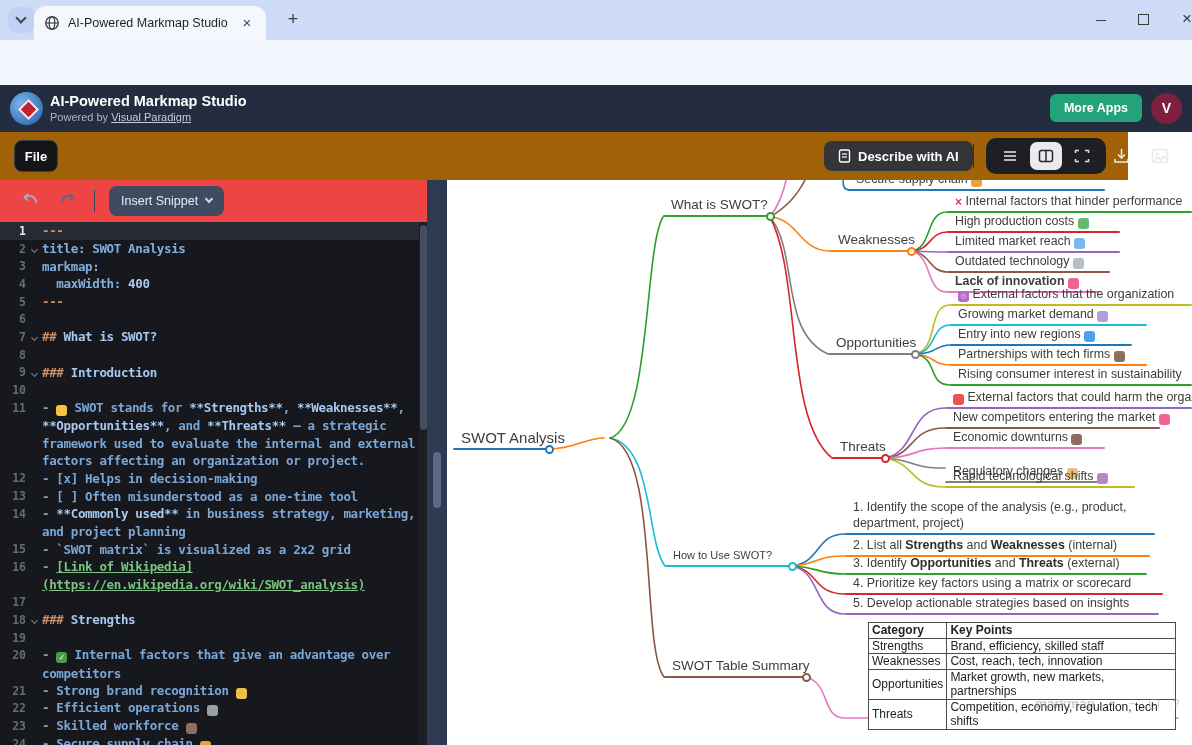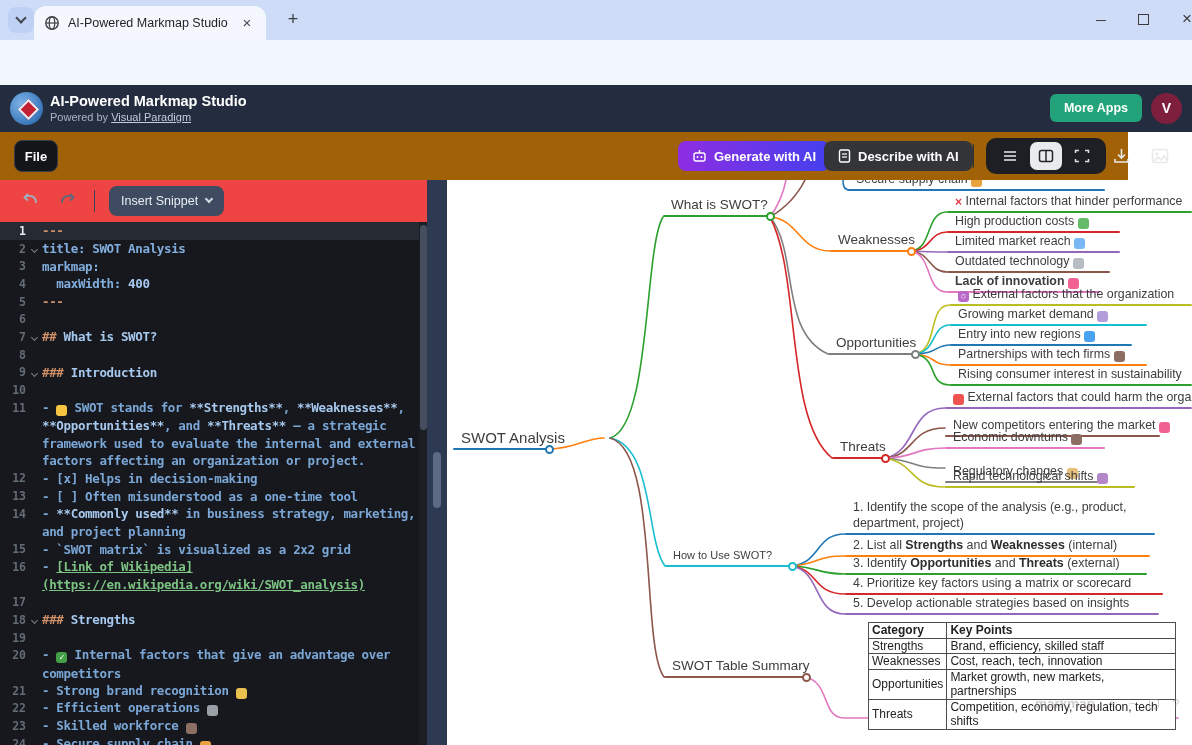--- a/index.html
+++ b/index.html
@@ -166,29 +166,20 @@
       <div class="diamond"></div>
     </div>
   <div id="app-title">AI-Powered Markmap Studio</div>
   <div id="app-sub"><span>Powered by </span><a href="#">Visual Paradigm</a></div>
   <div id="more-apps">More Apps</div>
   <div id="avatar-v">V</div>
 </div>
 
 <div id="blackbar">
   <button id="file-btn">File</button>
-  <button id="gen-btn">
-    <svg width="15" height="14" viewBox="0 0 15 14">
-      <rect x="2" y="4" width="11" height="8" rx="2" fill="none" stroke="#fff" stroke-width="1.4"></rect>
-      <line x1="7.5" y1="1" x2="7.5" y2="4" stroke="#fff" stroke-width="1.4"></line>
-      <circle cx="5.5" cy="8" r="1" fill="#fff"></circle>
-        <circle cx="9.5" cy="8" r="1" fill="#fff"></circle>
-    </svg>
-    <span>Generate with AI</span>
-  </button>
   <button id="desc-btn">
     <svg width="13" height="14" viewBox="0 0 13 14">
       <rect x="1.5" y="1" width="10" height="12" rx="1.5" fill="none" stroke="#fff" stroke-width="1.4"></rect>
       <line x1="4" y1="5" x2="9" y2="5" stroke="#fff" stroke-width="1.2"></line>
       <line x1="4" y1="8" x2="9" y2="8" stroke="#fff" stroke-width="1.2"></line>
     </svg>
     <span>Describe with AI</span>
   </button>
   <div id="bar-div"></div>
   <div id="icon-group">
@@ -392,21 +383,21 @@
         <div class="ul" style="width: 197px; background: rgb(255, 127, 14);"></div>
       </div>
       <div class="mapnode" style="left: 503px; bottom: 360px;">
         <div class="nlabel" style="font-size: 12.4px;"><span>Rising consumer interest in sustainability</span></div>
         <div class="ul" style="width: 242px; background: rgb(44, 160, 44);"></div>
       </div>
       <div class="mapnode" style="left: 498px; bottom: 337px;">
         <div class="nlabel" style="font-size: 12.4px;"><span class="ic" style="background: rgb(239, 83, 80);">&nbsp;</span><span> External factors that could harm the organization</span></div>
         <div class="ul" style="width: 247px; background: rgb(148, 103, 189);"></div>
       </div>
-      <div class="mapnode" style="left: 498px; bottom: 309px;">
+      <div class="mapnode" style="left: 498px; bottom: 317px;">
         <div class="nlabel" style="font-size: 12.4px;"><span>New competitors entering the market </span><span class="ic" style="background: rgb(239, 98, 146);">&nbsp;</span></div>
         <div class="ul" style="width: 215px; background: rgb(140, 86, 75);"></div>
       </div>
       <div class="mapnode" style="left: 498px; bottom: 297px;">
         <div class="nlabel" style="font-size: 12.4px;"><span>Economic downturns </span><span class="ic" style="background: rgb(141, 110, 99);">&nbsp;</span></div>
         <div class="ul" style="width: 160px; background: rgb(227, 119, 194);"></div>
       </div>
       <div class="mapnode" style="left: 498px; bottom: 263px;">
         <div class="nlabel" style="font-size: 12.4px;"><span>Regulatory changes </span><span class="ic" style="background: rgb(230, 192, 123);">&nbsp;</span></div>
         <div class="ul" style="width: 160px; background: rgb(127, 127, 127);"></div>

